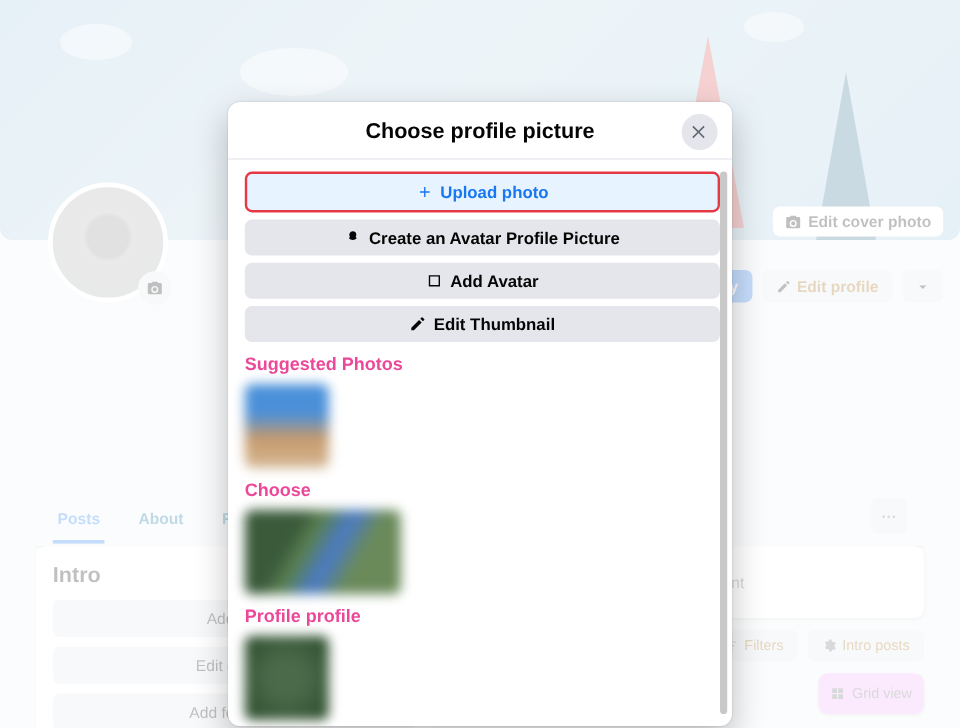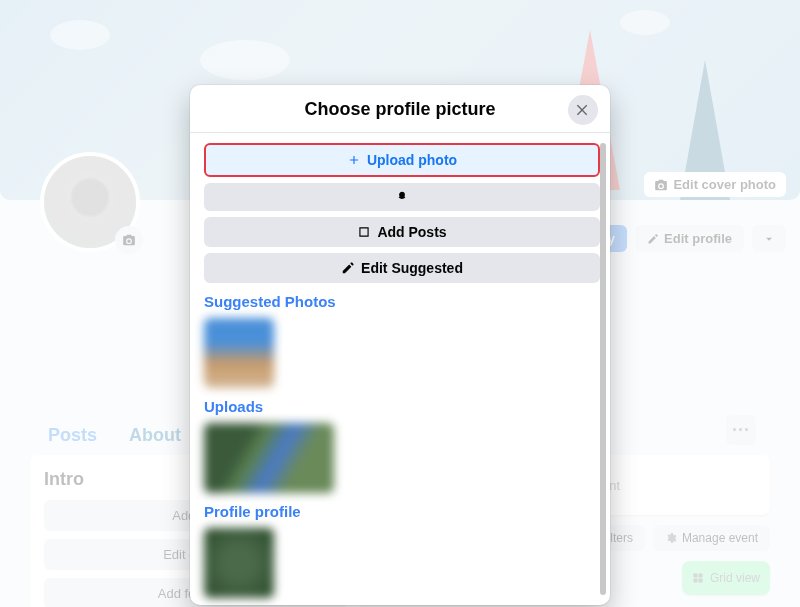--- a/index.html
+++ b/index.html
@@ -44,29 +44,29 @@
     content:""; position:absolute; inset:0;
     background: radial-gradient(circle at 50% 45%, #888 25%, #aaa 30%, #a0a4a8 100%);
   }
   .avatar-camera {
     position:absolute; left:115px; top:226px; width:28px; height:28px; border-radius:50%;
     background:#e4e6eb; z-index:4; display:flex; align-items:center; justify-content:center;
   }
 
   .action-bar { position:absolute; right:14px; top:225px; display:flex; gap:8px; z-index:2; }
   .pill-btn {
-    background:#e4e6eb; color:#000000; font-weight:600; font-size:13px;
+    background:#e4e6eb; color:#a16207; font-weight:600; font-size:13px;
     padding:6px 12px; border-radius:6px; display:flex; align-items:center; gap:5px;
   }
   .pill-btn.primary { background:#1877f2; color:#fff; }
   .pill-btn.square { padding:6px 10px; }
 
   .tab-row {
     position:absolute; left:30px; right:30px; top:415px; display:flex; gap:24px;
-    border-bottom:1px solid #ced0d4; padding:0 14px 2px; z-index:2; font-size:18px;
+    border-bottom:1px solid #ced0d4; padding:0 14px 2px; z-index:2; font-size:13px;
   }
   .tab { color:#0369a1; font-weight:600; padding:10px 4px; }
   .tab.active { color:#1877f2; border-bottom:3px solid #1877f2; }
   .tab-more { margin-left:auto; width:30px; height:30px; background:#e4e6eb; border-radius:6px; display:flex; align-items:center; justify-content:center; color:#65676b; font-weight:700; }
 
   .intro-card {
     position:absolute; left:30px; top:455px; width:330px; background:#fff; border-radius:8px;
     padding:14px 14px 20px; z-index:2; box-shadow:0 1px 2px rgba(0,0,0,0.1);
   }
   .intro-card h3 { font-size:18px; font-weight:700; color:#050505; margin-bottom:10px; }
@@ -77,21 +77,21 @@
 
   .right-col { position:absolute; right:30px; top:455px; width:380px; z-index:2; }
   .filter-row { display:flex; justify-content:flex-end; gap:8px; margin-bottom:10px; }
   .filter-row .pill-btn { font-weight:500; font-size:12px; }
   .life-event-box {
     background:#fff; border-radius:8px; padding:22px; margin-bottom:10px;
     display:flex; align-items:center; justify-content:center; gap:8px;
     box-shadow:0 1px 2px rgba(0,0,0,0.1); color:#65676b; font-size:13px;
   }
   .grid-view-box {
-    background:#86efac; border-radius:8px; padding:10px;
+    background:#f0abfc; border-radius:8px; padding:10px;
     display:flex; align-items:center; gap:6px; font-size:12px; color:#65676b; width:fit-content;
     box-shadow:0 1px 2px rgba(0,0,0,0.1); margin-left:auto;
   }
 
   
   .modal {
     position:absolute; left:190px; top:85px; width:420px; height:520px;
     background:#fff; border-radius:10px; box-shadow:0 12px 28px rgba(0,0,0,0.25),0 0 0 1px rgba(0,0,0,0.05);
     z-index:20; display:flex; flex-direction:column;
   }
@@ -109,21 +109,21 @@
 
   .modal-btn {
     width:calc(100% - 10px); margin:0 0 6px 0; padding:7px 0;
     border-radius:6px; font-size:14px; font-weight:600;
     display:flex; align-items:center; justify-content:center; gap:6px;
     cursor:pointer;
   }
   .modal-btn.upload { background:#e7f3ff; color:#1877f2; border:2px solid #e63946; }
   .modal-btn.grey { background:#e4e6eb; color:#050505; }
 
-  .section-title { font-size:15px; font-weight:700; color:#3b82f6; margin:10px 0 8px; }
+  .section-title { font-size:15px; font-weight:700; color:#ec4899; margin:10px 0 8px; }
 
   .thumbs { display:flex; gap:8px; }
   .thumb { width:70px; height:70px; border-radius:6px; filter:blur(5px); }
   .thumb.wide { width:130px; }
   .t1 { background:linear-gradient(180deg,#4a90d9 35%,#c79a6b 65%,#d4b896 100%); }
   .t2 { background:linear-gradient(120deg,#3a5a3a 30%,#5a8050 40%,#4a7ac7 55%,#6a8a5a 70%); }
   .t3 { background:radial-gradient(circle,#4a6a4a 30%,#2a4a2a 100%); }
 
   
   .ico { display:inline-flex; }
@@ -208,21 +208,21 @@
           </svg>
       </span>
       <span>Filters</span>
     </div>
     <div class="pill-btn">
       <span class="ico">
         <svg width="12" height="12" viewBox="0 0 24 24">
             <path fill="#65676b" d="M12 8a4 4 0 1 0 0 8 4 4 0 0 0 0-8zm9 4a7.9 7.9 0 0 0-.1-1.3l2.1-1.6-2-3.5-2.5 1a8 8 0 0 0-2.2-1.3L16 2h-4l-.3 2.3a8 8 0 0 0-2.2 1.3l-2.5-1-2 3.5 2.1 1.6A7.9 7.9 0 0 0 7 12c0 .4 0 .9.1 1.3L5 14.9l2 3.5 2.5-1c.7.5 1.4 1 2.2 1.3L12 22h4l.3-2.3c.8-.3 1.5-.8 2.2-1.3l2.5 1 2-3.5-2.1-1.6c.1-.4.1-.9.1-1.3z"></path>
           </svg>
       </span>
-      <span>Manage event</span>
+      <span>Intro posts</span>
     </div>
   </div>
   <div class="grid-view-box">
     <span class="ico">
       <svg width="12" height="12" viewBox="0 0 24 24">
           <path fill="#65676b" d="M3 3h8v8H3zM13 3h8v8h-8zM3 13h8v8H3zM13 13h8v8h-8z"></path>
         </svg>
     </span>
     <span>Grid view</span>
   </div>
@@ -252,46 +252,47 @@
       </span>
       <span>Upload photo</span>
     </div>
 
     <div class="modal-btn grey">
       <span class="ico">
         <svg width="14" height="14" viewBox="0 0 24 24">
             <path fill="#050505" d="M12 3a5 5 0 0 1 5 5c0 1.2-.4 2.3-1.1 3.2.7.3 1.3.7 1.9 1.3a7 7 0 0 1-11.6 0c.6-.6 1.2-1 1.9-1.3A5 5 0 0 1 12 3zm-2 6h1v1h2V9h1c0 1.7-1.3 3-3 3s-3-1.3-3-3h2z"></path>
           </svg>
       </span>
+      <span>Create an Avatar Profile Picture</span>
     </div>
 
     <div class="modal-btn grey">
       <span class="ico">
         <svg width="14" height="14" viewBox="0 0 24 24">
             <path fill="#050505" d="M4 4h16v16H4V4zm2 2v12h12V6H6z"></path>
           </svg>
       </span>
-      <span>Add Posts</span>
+      <span>Add Avatar</span>
     </div>
 
     <div class="modal-btn grey">
       <span class="ico">
         <svg width="14" height="14" viewBox="0 0 24 24">
             <path fill="#050505" d="M3 17.25V21h3.75L17.81 9.94l-3.75-3.75L3 17.25zM21.41 6.34a1 1 0 0 0 0-1.41l-2.34-2.34a1 1 0 0 0-1.41 0l-1.83 1.83 3.75 3.75 1.83-1.83z"></path>
           </svg>
       </span>
-      <span>Edit Suggested</span>
+      <span>Edit Thumbnail</span>
     </div>
 
     <div class="section-title">Suggested Photos</div>
     <div class="thumbs">
       <div class="thumb t1"></div>
     </div>
 
-    <div class="section-title">Uploads</div>
+    <div class="section-title">Choose</div>
     <div class="thumbs">
       <div class="thumb wide t2"></div>
     </div>
 
     <div class="section-title">Profile profile</div>
     <div class="thumbs">
       <div class="thumb t3"></div>
     </div>
 
     <div class="modal-scroll"></div>

